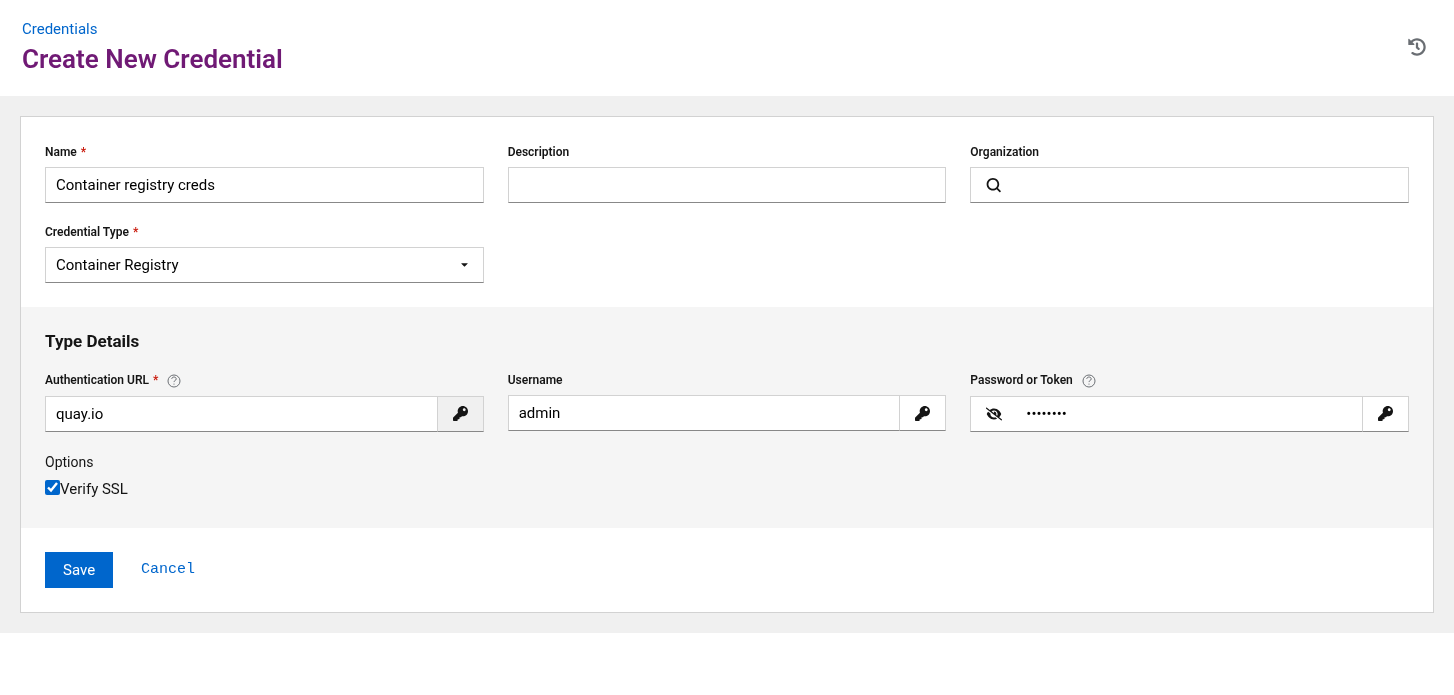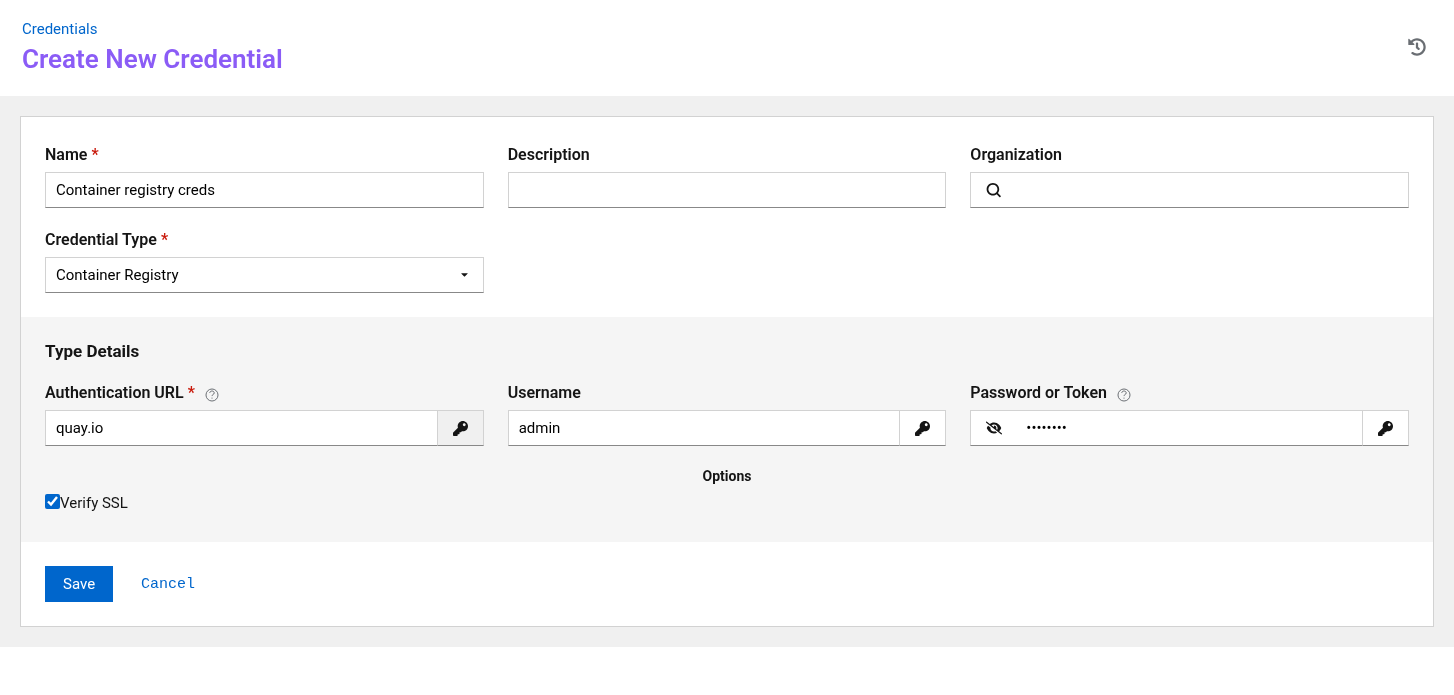--- a/index.html
+++ b/index.html
@@ -23,21 +23,21 @@
       font-size: 15px;
       font-weight: 400;
       text-decoration: none;
       cursor: pointer;
       display: inline-block;
       margin-bottom: 6px;
     }
     .page-title {
       font-size: 26px;
       font-weight: 600;
-      color: #8b5cf6;
+      color: #701a75;
     }
     .history-icon {
       position: absolute;
       right: 28px;
       top: 38px;
       width: 18px;
       height: 18px;
       cursor: pointer;
       color: #6a6e73;
     }
@@ -73,21 +73,21 @@
       flex: 1;
       min-width: 0;
     }
     .form-group.third {
       width: calc(33.333% - 16px);
       flex: 0 0 auto;
     }
     .form-label {
       display: block;
       font-weight: 600;
-      font-size: 16px;
+      font-size: 12px;
       color: #151515;
       margin-bottom: 8px;
     }
     .required-star {
       color: #c9190b;
       margin-left: 4px;
     }
     .help-icon {
       display: inline-block;
       width: 14px;
@@ -195,24 +195,23 @@
       color: #0066cc;
       padding: 0 18px;
       font-family: Liberation Mono, monospace;
     }
     .actions-row {
       display: flex;
       align-items: flex-end;
       gap: 10px;
     }
     .options-label {
-      font-weight: 700;
+      font-weight: 400;
       font-size: 14px;
       margin-bottom: 10px;
-      text-align: center;
     }
   </style>
 </head>
 <body>
 
 <div class="page-header">
   <a class="breadcrumb">Credentials</a>
   <h1 class="page-title">Create New Credential</h1>
   <span class="history-icon">
     <svg viewBox="0 0 512 512" width="18" height="18" fill="currentColor">

